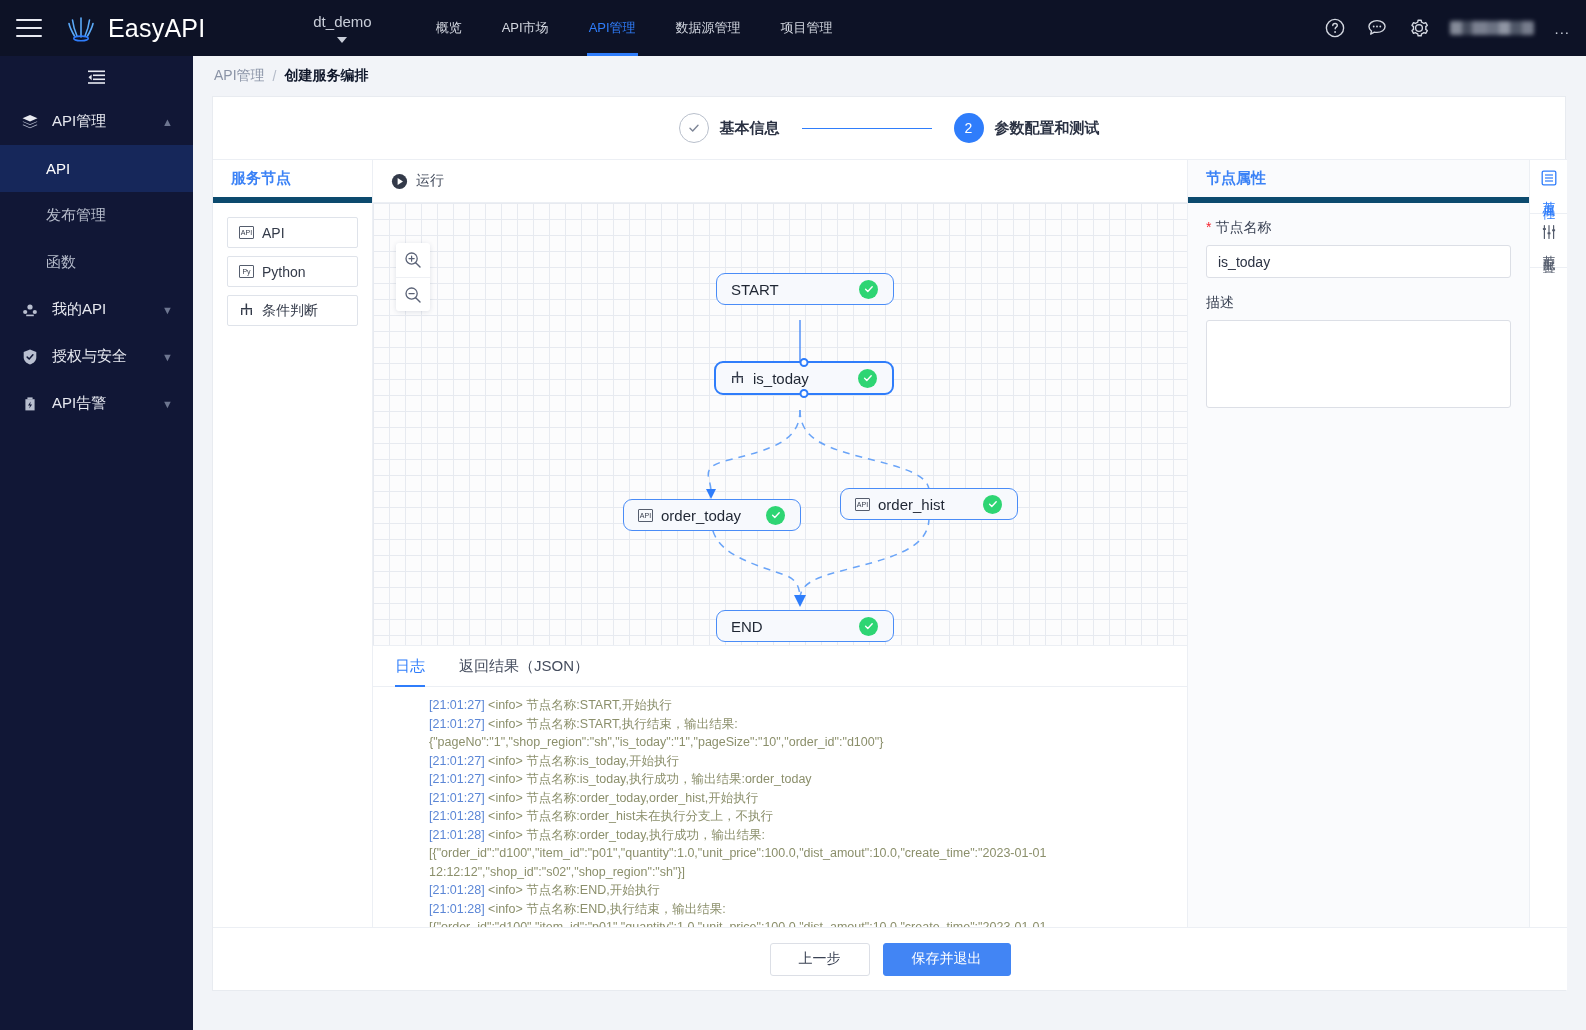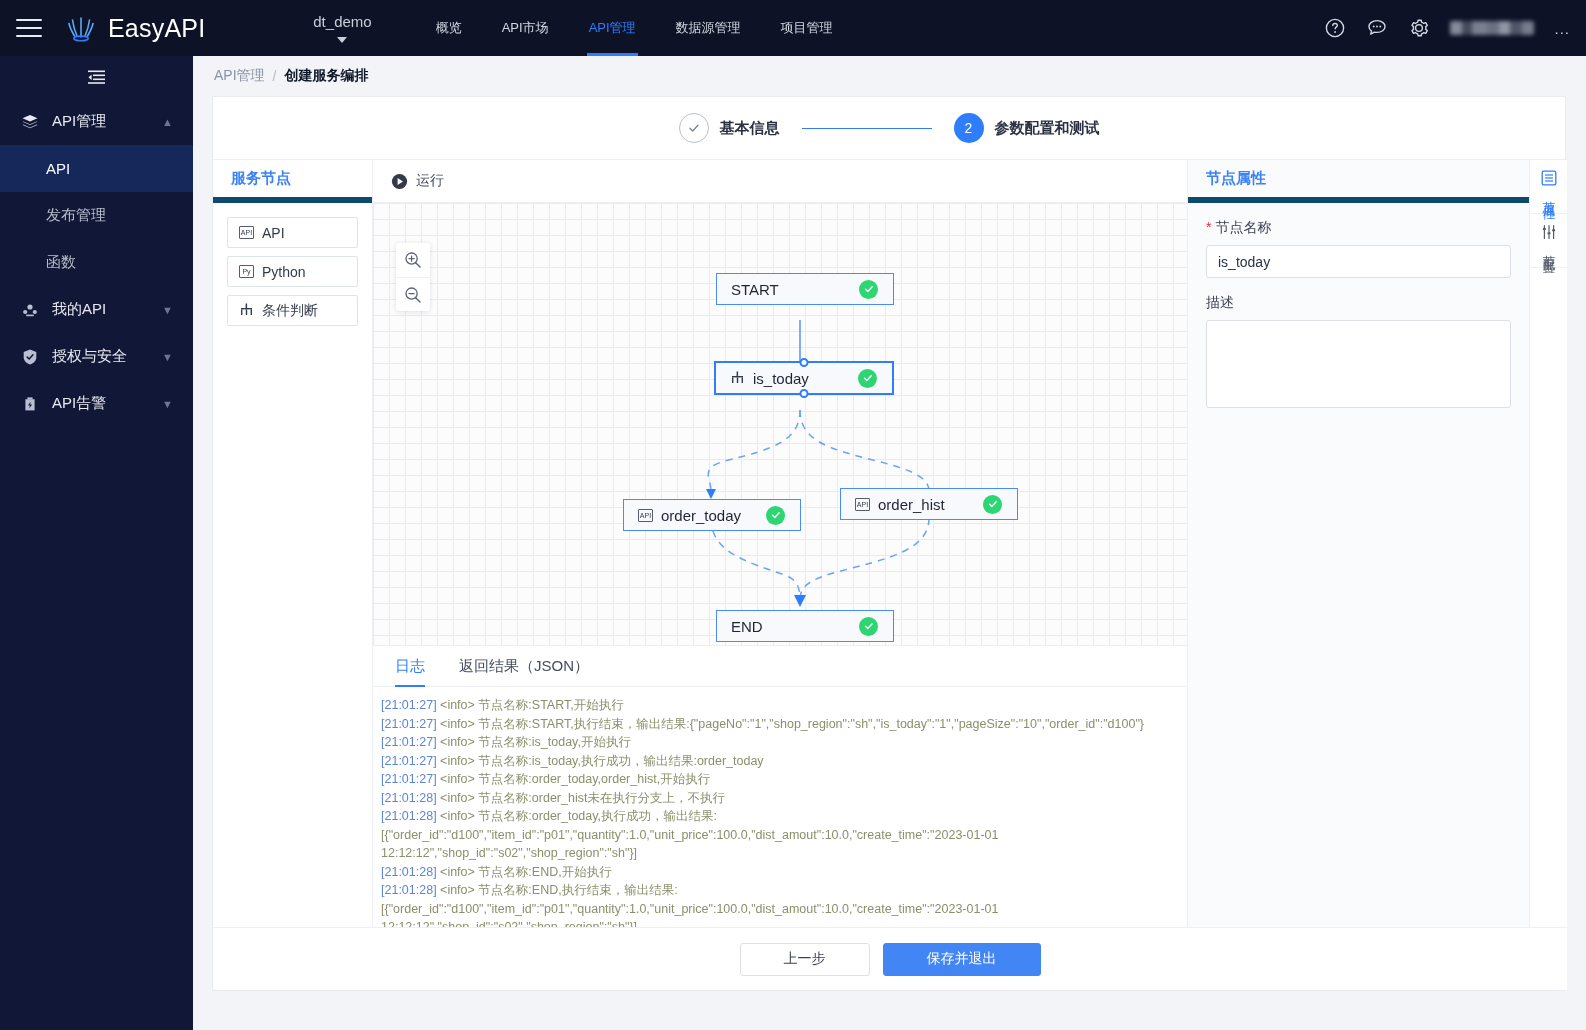--- a/index.html
+++ b/index.html
@@ -162,21 +162,21 @@
     z-index: 5;
   }
   .zoom-btn {
     height: 34px; display: flex; align-items: center; justify-content: center;
     cursor: pointer;
   }
   .zoom-btn + .zoom-btn { border-top: 1px solid #eef0f4; }
 
   .flow-node {
     position: absolute; background: #f7f9fd; border: 1px solid #4a8cf7;
-    border-radius: 0; display: flex; align-items: center;
+    border-radius: 9px; display: flex; align-items: center;
     padding: 0 14px; gap: 8px; font-size: 15px; color: #1f2633;
     cursor: pointer; z-index: 4;
   }
   .flow-node.selected { border: 2px solid #2f7dfb; }
   .node-check {
     position: absolute; right: 15px; width: 19px; height: 19px;
     border-radius: 50%; background: #2ed573;
     display: flex; align-items: center; justify-content: center;
   }
   .handle {
@@ -197,21 +197,21 @@
   .tab.active::after {
     content: ""; position: absolute; left: 0; right: 0; bottom: 0;
     height: 2px; background: #2f7dfb;
   }
   .logbox {
     flex: 1; overflow: hidden; padding: 9px 0 0 4px;
     font-size: 12.5px; line-height: 18.5px;
     font-family: "Liberation Sans", sans-serif;
     color: #8b8f6b;
   }
-  .logline { white-space: pre-wrap; padding-left: 4px; }
+  .logline { white-space: pre-wrap; padding-left: 4px; margin-left: 48px; }
   .log-ts { color: #5b86d6; }
   .log-lvl { color: #8b8f6b; }
 
   .rightpanel {
     width: 342px; border-left: 1px solid #eceff4; background: #fafbfd;
     display: flex; flex-direction: column;
   }
   .rp-body { padding: 16px 18px 0 18px; }
   .field-label { font-size: 14px; color: #3a4254; margin-bottom: 8px; }
   .req-star { color: #f5222d; margin-right: 4px; }
@@ -234,21 +234,21 @@
   .vtab.active { color: #2f7dfb; }
   .vtab-text { writing-mode: vertical-rl; letter-spacing: 2px; }
 
   .footer {
     position: absolute; bottom: 0; left: 0; width: 1354px; height: 63px;
     border-top: 1px solid #eceff4;
     display: flex; align-items: center; justify-content: center; gap: 13px;
     background: #fff;
   }
   .btn {
-    height: 33px; padding: 0 43px; border-radius: 3px; font-size: 14px;
+    height: 33px; padding: 0 28px; border-radius: 3px; font-size: 14px;
     display: flex; align-items: center; justify-content: center; cursor: pointer;
     font-family: "Liberation Sans", sans-serif;
   }
   .btn-default { border: 1px solid #dcdfe6; background: #fff; color: #3a4254; }
   .btn-primary { background: #4285f4; color: #fff; border: 1px solid #4285f4; }
   .bottom-strip {
     position: absolute; bottom: 0; left: 0; width: 1586px; height: 16px;
     background: #f2f4f8;
   }
   .bottom-strip .left-dark {

